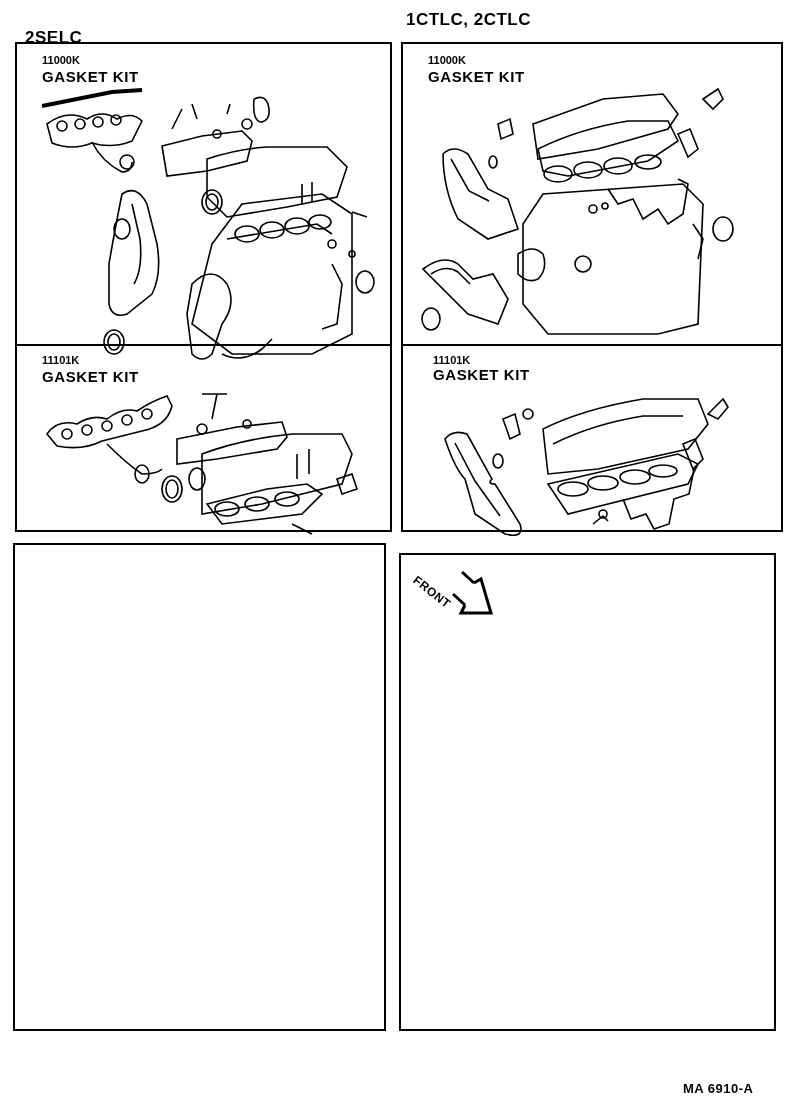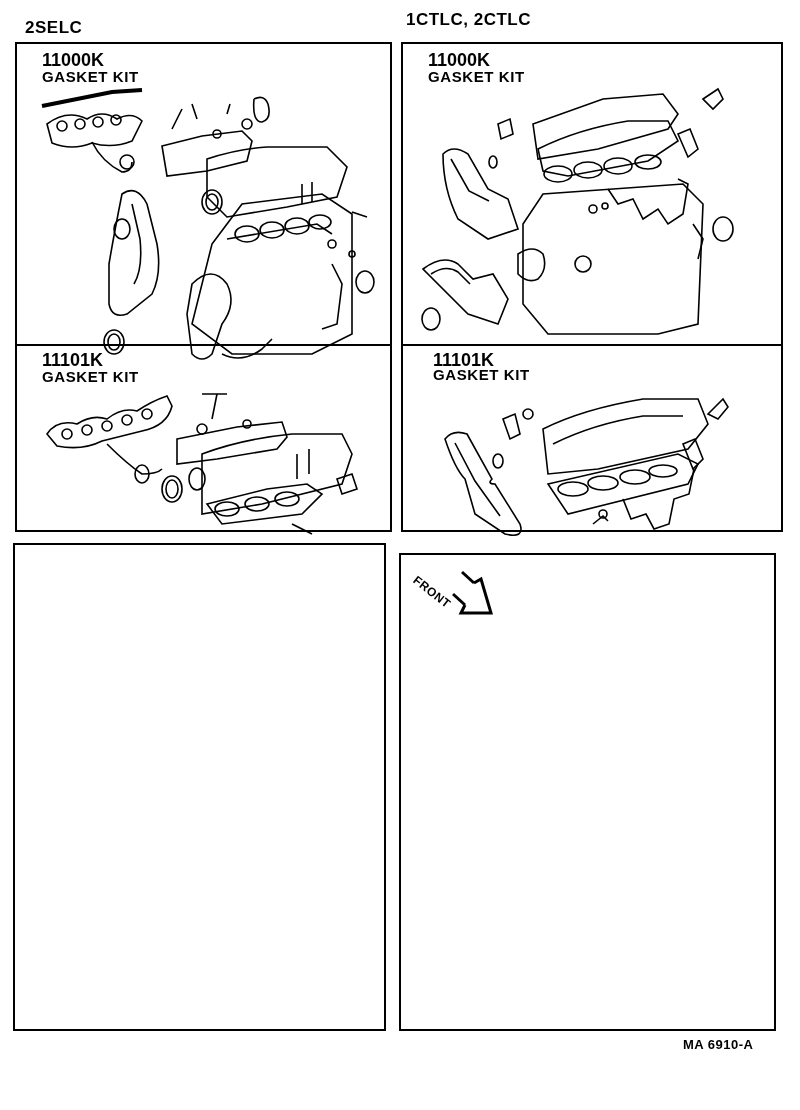--- a/index.html
+++ b/index.html
@@ -1,30 +1,30 @@
 <!DOCTYPE html>
 <html><head>
 <meta charset="utf-8">
 <style>
   html, body { margin:0; padding:0; background:#fff; }
   body { width:800px; height:1110px; position:relative; overflow:hidden;
          font-family:"Liberation Sans", sans-serif; color:#000; }
   .engine-label { position:absolute; font-size:17px; font-weight:bold; letter-spacing:0.5px; }
   .panel { position:absolute; border:2.5px solid #000; box-sizing:border-box; background:#fff; }
   .divider { position:absolute; left:0; right:0; height:0; border-top:2.5px solid #000; }
-  .kit-title { position:absolute; font-size:18px; font-weight:bold; line-height:17px; }
+  .kit-title { position:absolute; font-size:11px; font-weight:bold; line-height:17px; }
   .kit-sub { position:absolute; font-size:15px; font-weight:bold; letter-spacing:0.6px; line-height:12px; }
   .drawing { position:absolute; }
-  .ref { position:absolute; font-size:13px; font-weight:bold; letter-spacing:0.5px; }
+  .ref { position:absolute; font-size:13px; font-weight:bold; letter-spacing:0.5px;margin-top:44px; }
   svg { overflow:visible; }
 </style>
 </head>
 <body>
 
-<div class="engine-label" style="left:25px; top:18px;">2SELC</div>
+<div class="engine-label" style="left:25px; top:28px;">2SELC</div>
 
 <div class="panel" style="left:15px; top:42px; width:377px; height:490px;">
   <div class="kit-title" style="left:25px; top:8px;">11000K</div>
   <div class="kit-sub" style="left:25px; top:27px;">GASKET KIT</div>
 
   <svg class="drawing" style="left:15px; top:40px;" width="340" height="260" viewBox="0 0 340 260" fill="none" stroke="#000" stroke-width="1.6">
 
     <path d="M10 22 L80 8 L110 6" stroke-width="4"></path>
 
     <path d="M15 40 q20 -15 40 -5 q15 -10 30 0 q15 -8 25 2 l-10 20 q-20 8 -40 2 q-20 8 -40 0 z"></path>

